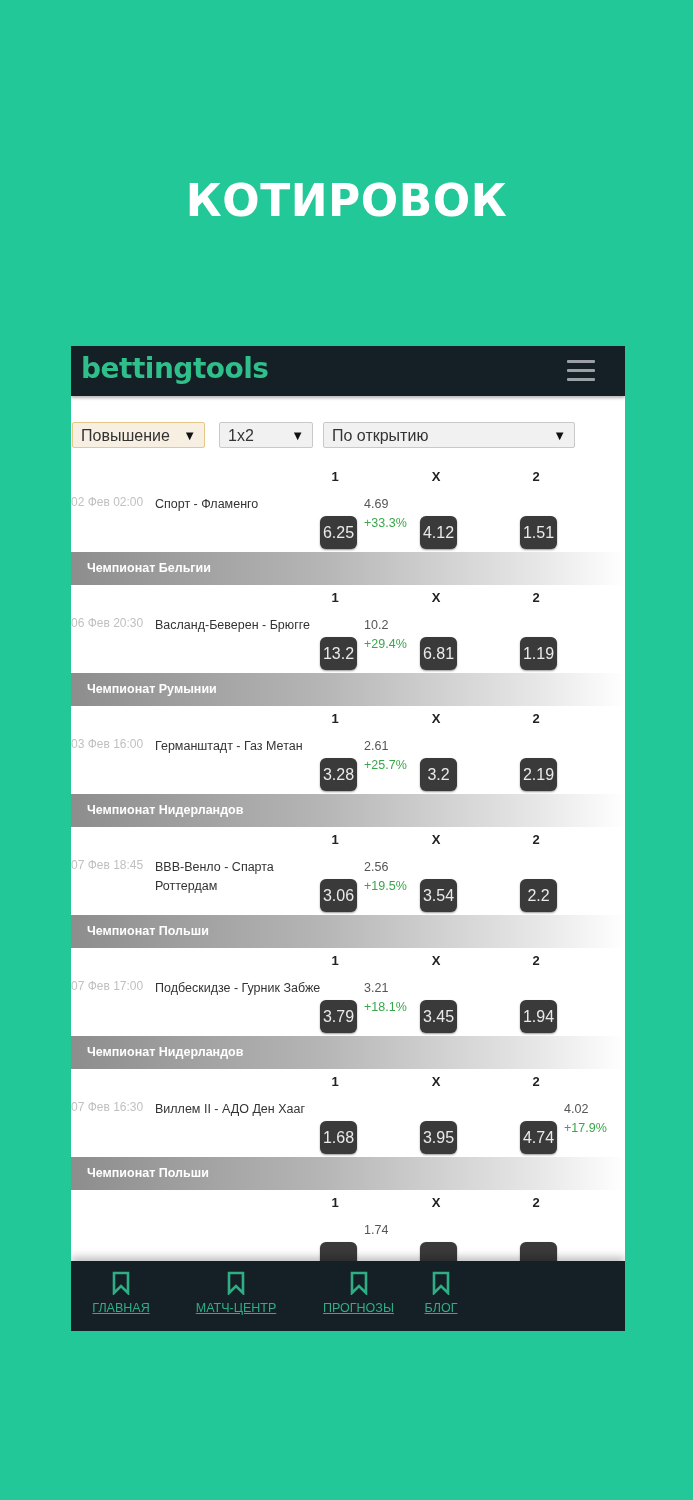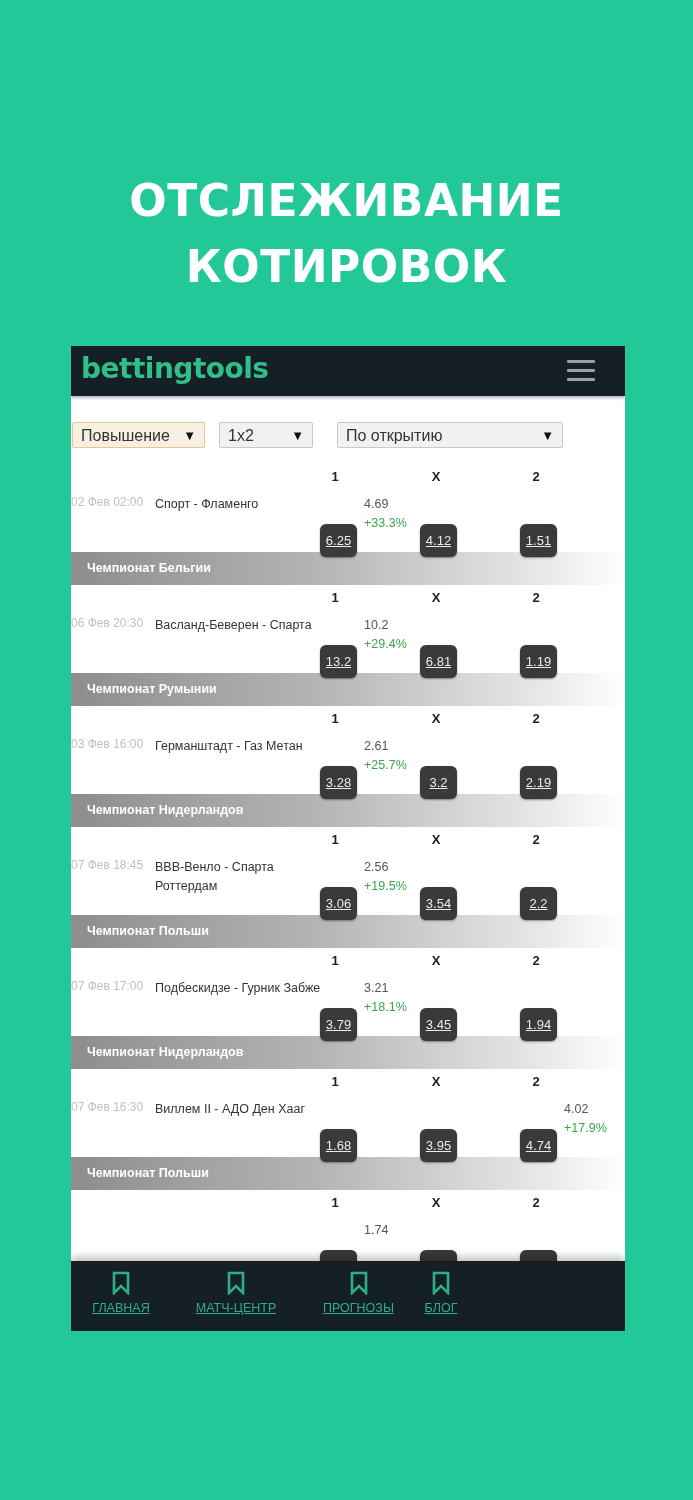--- a/index.html
+++ b/index.html
@@ -38,40 +38,38 @@
   .league {
     height:33px; line-height:33px; padding-left:16px; color:#ffffff; font-weight:bold;
     font-size:12.5px; background:linear-gradient(to right,#8d8d8d 0%,#b5b5b5 45%,#e8e8e8 85%,#ffffff 100%);
   }
   .match { position:relative; height:88px; }
   .colh { position:absolute; top:5px; font-weight:bold; font-size:13px; color:#222; width:20px; text-align:center; }
   .time { position:absolute; left:0; top:31px; font-size:12px; color:#c0c0c0; }
   .teams { position:absolute; left:84px; top:31px; font-size:12.5px; color:#333; width:160px; line-height:19px; white-space:nowrap; }
   .teams.wrap { white-space:normal; width:130px; }
   .odd {
-    position:absolute; top:60px; width:37px; height:33px; border-radius:6px; background:#3a3a3a;
-    color:#eaeaea; font-size:13px; line-height:33px; text-align:center; cursor:pointer;
+    position:absolute; top:52px; width:37px; height:33px; border-radius:6px; background:#3a3a3a;
+    color:#eaeaea; font-size:16px; line-height:33px; text-align:center; cursor:pointer;
     box-shadow:0 1px 2px rgba(0,0,0,0.4);
-    text-decoration:underline;
   }
   .prev { position:absolute; top:31px; font-size:12.5px; color:#555; line-height:19px; }
   .prev .pct { color:#3aa64a; display:block; }
   .bottombar {
     position:absolute; left:0; bottom:0; width:554px; height:70px; background:#151f26; z-index:4;
     box-shadow:0 -4px 8px rgba(0,0,0,0.25);
   }
   .nav { position:absolute; top:0; height:70px; text-align:center; cursor:pointer; }
   .nav svg { display:block; margin:10px auto 0; }
   .nav .lbl { display:block; margin-top:6px; font-size:12.5px; color:#2fae86; white-space:nowrap;text-decoration:underline; }
 </style>
 </head>
 <body>
 
 <div class="promo-title">
-  <div>ОТСЛЕЖИВАНИЕ</div>
   <div>КОТИРОВОК</div>
 </div>
 
 <div class="phone">
   <div class="topbar">
     <div class="logo">bettingtools</div>
     <div class="menu-btn">
         <span></span>
         <span></span>
         <span></span>
@@ -80,21 +78,21 @@
 
   <div class="filters">
     <div class="sel active" style="left:1px;width:133px;">
       <span>Повышение</span>
       <span class="arrow">▼</span>
     </div>
     <div class="sel" style="left:148px;width:94px;">
       <span>1x2</span>
       <span class="arrow">▼</span>
     </div>
-    <div class="sel" style="left:266px;width:226px;">
+    <div class="sel" style="left:252px;width:252px;">
       <span>По открытию</span>
       <span class="arrow">▼</span>
     </div>
   </div>
 
   <div class="list" id="match-list">
       <div>
   <div class="match">
     <div class="colh" style="left:254px">1</div>
     <div class="colh" style="left:355px">X</div>
@@ -110,21 +108,21 @@
     </div>
   </div>
       </div>
       <div>
         <div class="league">Чемпионат Бельгии</div>
   <div class="match">
     <div class="colh" style="left:254px">1</div>
     <div class="colh" style="left:355px">X</div>
     <div class="colh" style="left:455px">2</div>
     <div class="time">06 Фев 20:30</div>
-    <div class="teams">Васланд-Беверен - Спарта</div>
+    <div class="teams">Васланд-Беверен - Брюгге</div>
           <div class="odd" style="left:249px">13.2</div>
           <div class="odd" style="left:349px">6.81</div>
           <div class="odd" style="left:449px">1.19</div>
           <div class="prev" style="left:293px">
       <span>10.2</span>
       <span class="pct">+29.4%</span>
     </div>
   </div>
       </div>
       <div>

